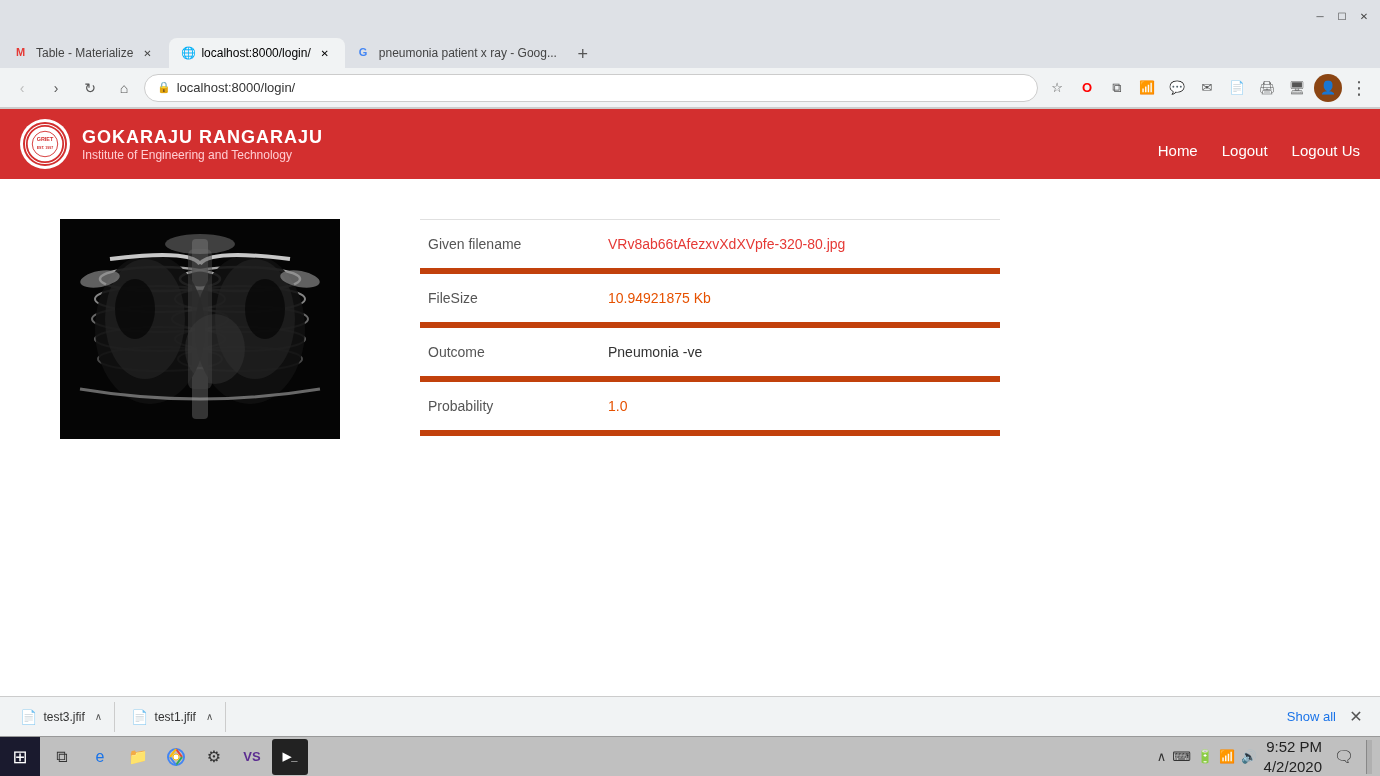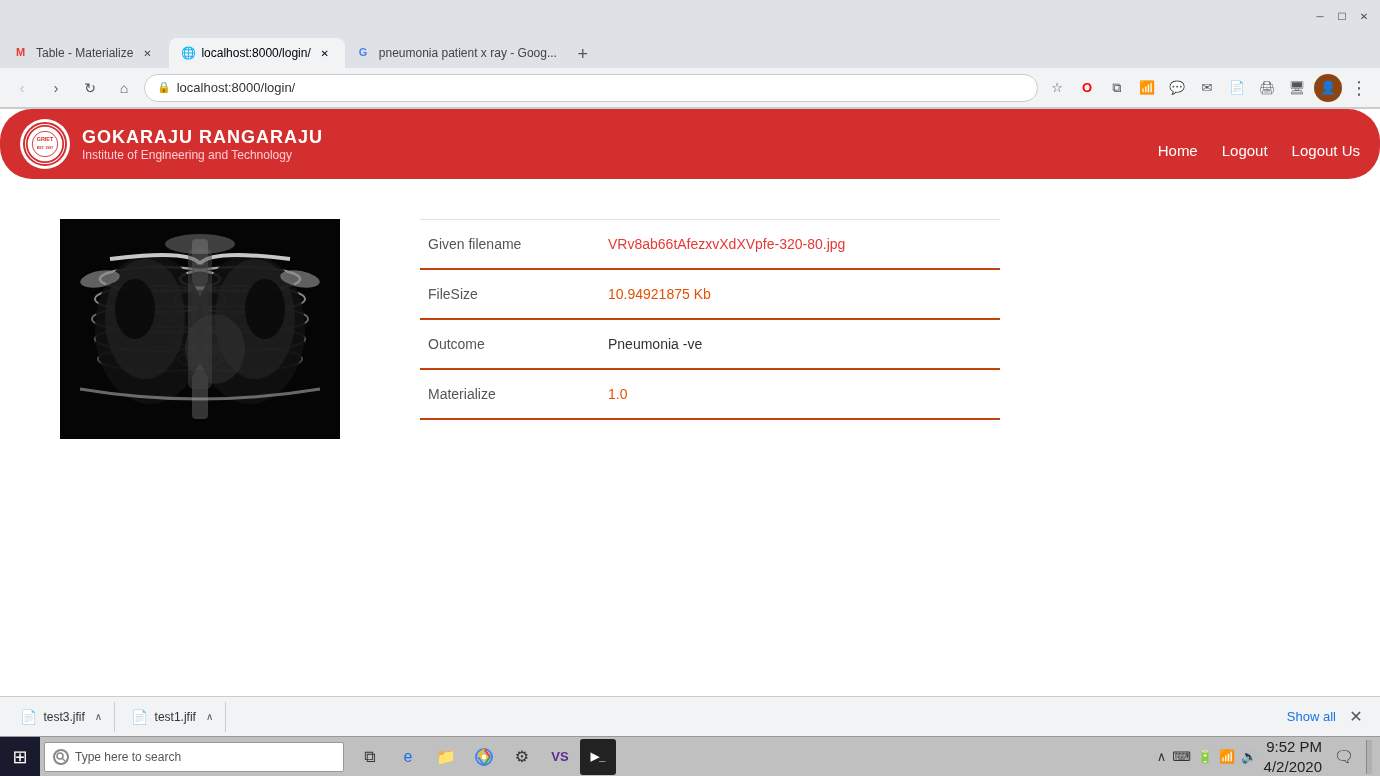--- a/index.html
+++ b/index.html
@@ -173,21 +173,20 @@
     }
 
     
     .navbar {
       background: #d32f2f;
       height: 70px;
       display: flex;
       align-items: center;
       padding: 0 20px;
       position: relative;
-      border-radius: 32px;
     }
     .navbar-brand {
       display: flex;
       align-items: center;
       gap: 12px;
     }
     .logo {
       width: 50px;
       height: 50px;
       border-radius: 50%;
@@ -273,21 +272,21 @@
       font-weight: bold;
       color: #333;
       margin-bottom: 20px;
       padding-bottom: 10px;
     }
     .results-table {
       width: 100%;
       border-collapse: collapse;
     }
     .results-table tr {
-      border-bottom: 2px solid #c2410c;
+      border-bottom: 6px solid #c2410c;
     }
     .results-table tr:first-child {
       border-top: 1px solid #e0e0e0;
     }
     .results-table td {
       padding: 16px 8px;
       font-size: 14px;
       vertical-align: middle;
     }
     .results-table td:first-child {
@@ -611,21 +610,21 @@
         </tr>
         <tr>
           <td>FileSize</td>
           <td><span class="value-orange">10.94921875 Kb</span></td>
         </tr>
         <tr>
           <td>Outcome</td>
           <td>Pneumonia -ve</td>
         </tr>
         <tr>
-          <td>Materialize</td>
+          <td>Probability</td>
           <td><span class="value-orange">1.0</span></td>
         </tr>
       </tbody>
         </table>
     </div>
   </div>
 </div>
 
 <div class="download-bar">
   <div class="download-item">
@@ -640,29 +639,20 @@
   </div>
   <div class="download-bar-right">
     <a class="show-all-btn">Show all</a>
     <div class="download-bar-close">✕</div>
   </div>
 </div>
 
 <div class="taskbar">
   <div class="taskbar-start">
     <span class="start-icon">⊞</span>
-  </div>
-  <div class="taskbar-search">
-    <div class="search-circle">
-      <svg width="10" height="10" viewBox="0 0 10 10">
-        <circle cx="4" cy="4" r="3" fill="none" stroke="#888" stroke-width="1.5"></circle>
-        <line x1="6.5" y1="6.5" x2="9" y2="9" stroke="#888" stroke-width="1.5"></line>
-      </svg>
-    </div>
-    <span class="taskbar-search-text">Type here to search</span>
   </div>
   <div class="taskbar-middle">
     <div class="taskbar-btn">⧉</div>
     <div class="taskbar-btn" style="color:#1a73e8;">e</div>
     <div class="taskbar-btn">📁</div>
     <div class="taskbar-btn">
       <svg width="18" height="18" viewBox="0 0 18 18">
         <circle cx="9" cy="9" r="8" fill="none" stroke="#4285f4" stroke-width="2"></circle>
         <circle cx="9" cy="9" r="3" fill="#fff" stroke="#fbbc05" stroke-width="1"></circle>
         <path d="M9 1 L15 9" stroke="#ea4335" stroke-width="2"></path>

